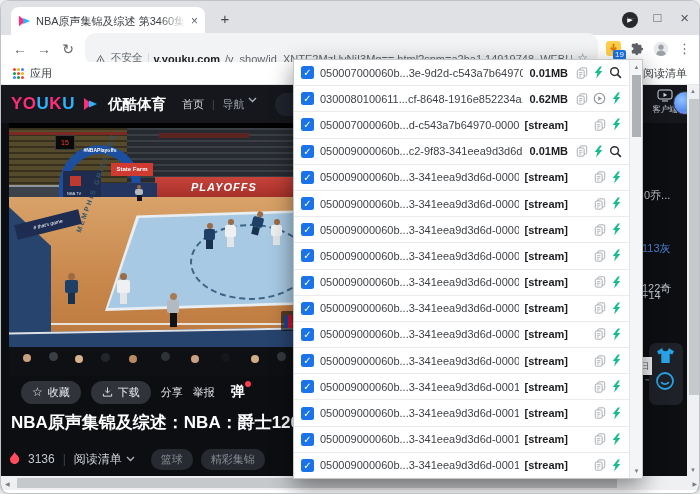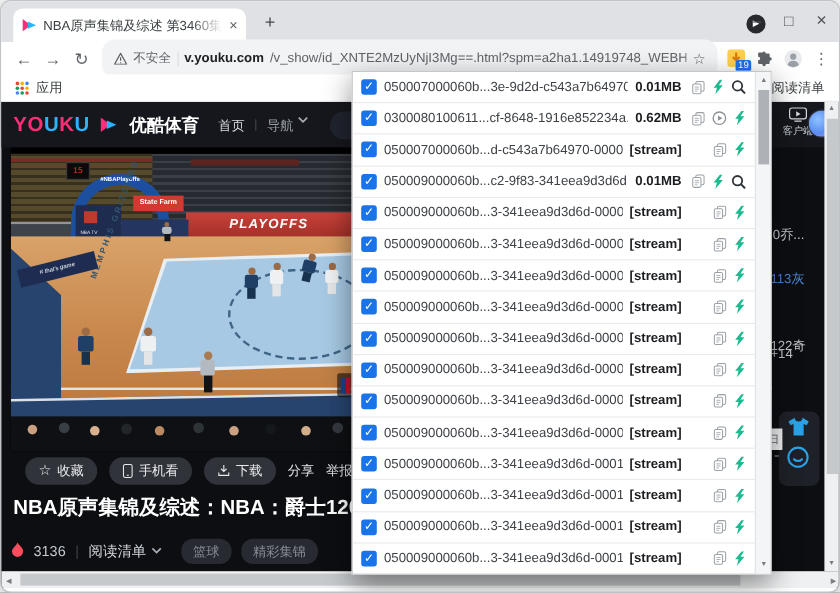--- a/index.html
+++ b/index.html
@@ -18,21 +18,21 @@
   .newtab { position:absolute; left:214px; top:8px; width:20px; height:20px; font-size:15px;
          color:#45484d; text-align:center; line-height:19px; }
   .mediabtn { position:absolute; left:621px; top:11px; width:16px; height:16px; border-radius:50%;
          background:#27292d; color:#fff; font-size:7px; display:flex; align-items:center; justify-content:center; }
   .wc { position:absolute; right:10px; top:0; height:32px; display:flex; gap:19px; align-items:center;
          color:#53565b; font-size:13px; }
   .toolbar { position:absolute; left:0; top:34px; width:100%; height:27px; background:#fff;
          display:flex; align-items:center; padding:0 8px; gap:2px; }
   .navbtn { width:22px; text-align:center; font-size:14px; color:#5f6368; }
   .omni { flex:1; min-width:0; height:32px; background:#f1f3f4; border-radius:11px; display:flex;
-         align-items:center; padding:0 10px; gap:5px; margin:0 4px; }
+         align-items:flex-end; padding:0 10px; gap:5px; margin:0 4px; }
   .omni .sec { font-size:10.5px; color:#5f6368; white-space:nowrap; }
   .omni .sep { width:1px; height:12px; background:#dadce0; }
   .omni .host { font-size:11px; color:#202124; white-space:nowrap; font-weight:bold; }
   .omni .path { font-size:11px; color:#5f6368; white-space:nowrap; overflow:hidden; flex:1; }
   .omni .star { font-size:12px; color:#5f6368; }
   .exts { display:flex; align-items:center; gap:9px; margin-left:2px; }
   .extwrap { position:relative; width:15px; height:15px; }
   .badge { position:absolute; right:-5px; bottom:-4px; background:#1a73e8; color:#fff; font-size:8px;
          padding:0 2px; border-radius:2px; line-height:10px; }
   .dots { font-size:13px; color:#5f6368; letter-spacing:0; }
@@ -321,27 +321,20 @@
       </div>
       <div class="abs" style="left:0;top:0;width:100%;height:5px;background:#000"></div>
     </div>
 
     <div class="actbar">
       <span class="apill">
           <span style="font-size:12px">☆</span>
           <span>收藏</span>
         </span>
       <span class="apill">
-        <svg width="9" height="13" viewBox="0 0 10 14" fill="none" stroke="#e8eaed">
-            <rect x="1" y="1" width="8" height="12" rx="1.5"></rect>
-            <path d="M4 11h2"></path>
-          </svg>
-        <span>手机看</span>
-        </span>
-      <span class="apill">
         <svg width="11" height="12" viewBox="0 0 12 12" fill="none" stroke="#e8eaed">
             <path d="M6 1v5.5M3.5 4.5L6 7l2.5-2.5"></path>
             <path d="M1.5 8v2.5h9V8"></path>
           </svg>
         <span>下载</span>
         </span>
       <span class="atext">分享</span>
       <span class="atext">举报</span>
       <span class="danmu"><span>弹</span><i></i></span>
     </div>
@@ -358,21 +351,21 @@
         <span>阅读清单</span>
         <svg width="9" height="6" viewBox="0 0 9 6" fill="none" stroke="#aab0b8" stroke-width="1.4">
             <path d="M1 1l3.5 3.5L8 1"></path>
           </svg>
       </span>
       <span class="tag" style="margin-left:8px">篮球</span>
       <span class="tag">精彩集锦</span>
     </div>
 
     <span class="frag" style="left:643px;top:103px;color:#c2c6cc">0乔...</span>
-    <span class="frag" style="left:641px;top:140px;color:#4a83d4">113灰</span>
+    <span class="frag" style="left:641px;top:156px;color:#4a83d4">113灰</span>
     <span class="frag" style="left:641px;top:196px;color:#c2c6cc">122奇</span>
     <span class="frag" style="left:641px;top:204px;color:#c2c6cc">+14</span>
     <span class="frag" style="left:644px;top:288px;color:#9aa0a6">一扫</span>
     <div class="railpanel"></div>
     <div class="tooltipbox">日</div>
     <span class="abs" style="left:655px;top:262px">
       <svg width="19" height="17" viewBox="0 0 18 16" fill="#29a3e8">
           <path d="M6 1L1 4l1.6 3L5 6v9h8V6l2.4 1L17 4l-5-3a3 3 0 0 1-6 0z"></path>
         </svg>
     </span>

